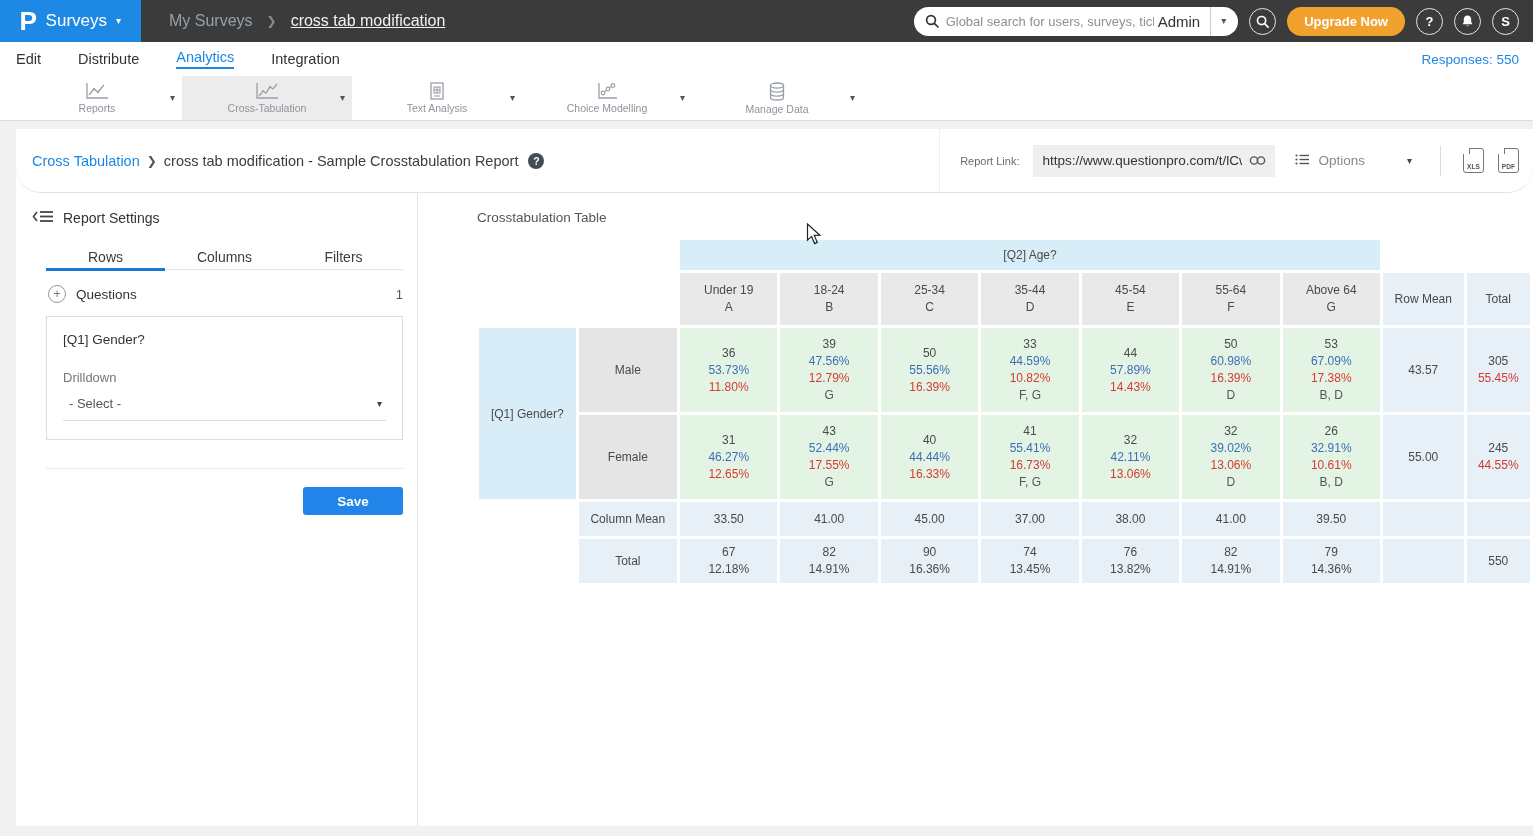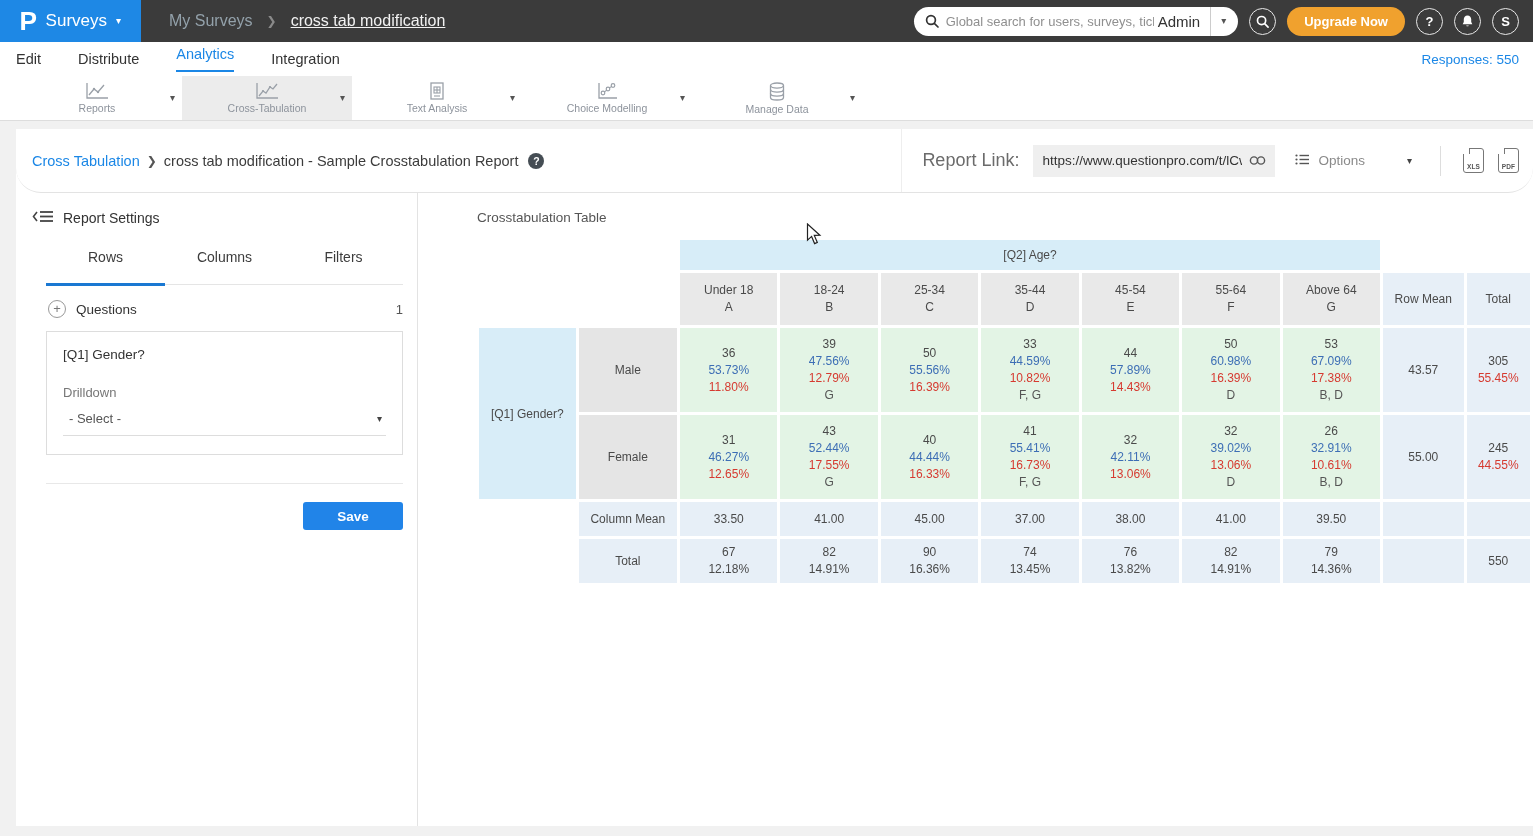--- a/index.html
+++ b/index.html
@@ -29,21 +29,21 @@
   .search-input::placeholder{color:#8f8f8f;}
   .scope{font-size:15px;color:#333;padding:0 10px 0 4px;}
   .pill-div{width:1px;height:29px;background:#ccc;}
   .scope-caret{padding:0 12px 0 10px;color:#555;cursor:pointer;display:flex;align-items:center;height:100%;}
   .circle-btn{width:27px;height:27px;border:1.6px solid #e8e8e8;border-radius:50%;display:flex;align-items:center;justify-content:center;color:#fff;font-size:13px;font-weight:700;cursor:pointer;flex:0 0 auto;background:transparent;}
   .upgrade{background:var(--orange);color:#fff;font-size:13px;font-weight:700;height:29px;border-radius:15px;display:flex;align-items:center;padding:0 17px;cursor:pointer;border:none;font-family:"Liberation Sans",sans-serif;}
 
   
   .subnav{height:34px;background:#fff;display:flex;align-items:center;padding-left:16px;gap:37px;font-size:14.5px;}
   .subnav a{color:#333;text-decoration:none;cursor:pointer;}
-  .subnav a.active{color:var(--accent);border-bottom:2px solid var(--accent);padding-bottom:8px;}
+  .subnav a.active{color:var(--accent);border-bottom:2px solid var(--accent);padding-bottom:2px;}
   .responses{margin-left:auto;padding-right:14px;color:var(--accent);font-size:13.5px;}
 
   
   .toolbar{height:45px;background:#fff;border-bottom:1px solid #ddd;display:flex;align-items:stretch;padding-left:12px;}
   .tool{width:170px;display:flex;align-items:center;justify-content:center;position:relative;cursor:pointer;}
   .tool.active{background:#ececec;}
   .tool-inner{display:flex;flex-direction:column;align-items:center;gap:1px;}
   .tool-label{font-size:10.5px;color:#8d939c;}
   .tool .caret{position:absolute;right:7px;top:50%;transform:translateY(-50%);color:#555;cursor:pointer;}
   .tool svg{display:block;}
@@ -51,37 +51,37 @@
   
   .content{background:var(--page-bg);height:715px;padding:8px 0 10px 16px;}
   .card{background:#fff;height:697px;display:flex;flex-direction:column;}
   .report-header{height:64px;border-bottom:1px solid #e3e3e3;display:flex;align-items:center;flex:0 0 auto;border-radius:25px;}
   .rh-left{display:flex;align-items:center;gap:7px;padding-left:16px;font-size:14.5px;flex:1;}
   .rh-link{color:var(--accent);cursor:pointer;}
   .rh-sep{color:#555;font-size:12px;}
   .rh-title{color:#3c3c3c;}
   .help-circle{width:16px;height:16px;border-radius:50%;background:#454d54;color:#fff;font-size:10.5px;font-weight:700;display:flex;align-items:center;justify-content:center;margin-left:3px;cursor:pointer;}
   .rh-right{display:flex;align-items:center;height:100%;border-left:1px solid #eee;padding:0 14px 0 20px;gap:14px;}
-  .rl-label{color:#6b6b6b;font-size:18px;}
+  .rl-label{color:#6b6b6b;font-size:11px;}
   .url-box{background:#efefef;height:32px;display:flex;align-items:center;padding:0 9px;gap:7px;width:242px;}
   .url-text{font-size:13.5px;color:#333;white-space:nowrap;overflow:hidden;}
   .options{display:flex;align-items:center;gap:8px;color:#8a8a8a;font-size:13.5px;cursor:pointer;padding:0 6px;}
   .options .caret{color:#444;margin-left:34px;}
   .rh-div{width:1px;height:30px;background:#ddd;margin:0 8px;}
   .doc-icon{width:21px;height:25px;border:1.5px solid #777;border-radius:3px;position:relative;cursor:pointer;display:flex;align-items:flex-end;justify-content:center;padding-bottom:2px;}
   .doc-icon span{font-size:6.5px;font-weight:700;color:#555;letter-spacing:.2px;}
   .doc-icon::after{content:"";position:absolute;top:-1px;left:-1px;width:6px;height:6px;background:#fff;border-right:1.5px solid #777;border-bottom:0;}
   .card-body{display:flex;flex:1;min-height:0;gap:44px;}
 
   
   .panel{width:402px;border-right:1px solid #e3e3e3;padding:16px 0 0 16px;flex:0 0 auto;}
   .panel-head{display:flex;align-items:center;gap:9px;font-size:14px;color:#333;}
   .panel-head svg{cursor:pointer;}
   .tabs{display:flex;margin:22px 14px 0 14px;border-bottom:1px solid #e5e5e5;}
-  .tab{flex:1;text-align:center;font-size:14px;color:#3c3c3c;padding-bottom:18px;cursor:pointer;border-bottom:3px solid transparent;margin-bottom:-2px;}
+  .tab{flex:1;text-align:center;font-size:14px;color:#3c3c3c;padding-bottom:3px;cursor:pointer;border-bottom:3px solid transparent;margin-bottom:-2px;}
   .tab.active{border-bottom-color:#1a78d2;}
   .questions-row{display:flex;align-items:center;gap:10px;margin:15px 14px 0 16px;}
   .plus-circle{width:18px;height:18px;border:1.5px solid #999;border-radius:50%;color:#777;font-size:13px;line-height:15px;text-align:center;cursor:pointer;}
   .questions-label{font-size:13.5px;color:#333;}
   .questions-count{margin-left:auto;font-size:13px;color:#555;}
   .q-card{border:1px solid #ddd;margin:13px 14px 0 14px;padding:15px 16px 0 16px;height:124px;}
   .q-title{font-size:13.5px;color:#333;}
   .dd-label{font-size:13px;color:#777;margin-top:23px;}
   .dd-select{display:flex;align-items:center;justify-content:space-between;border-bottom:1px solid #ddd;padding:9px 4px 9px 6px;margin-top:2px;cursor:pointer;}
   .dd-value{font-size:13px;color:#555;}
@@ -344,21 +344,21 @@
             <tbody>
               <tr class="band-row">
                 <td class="blank" colspan="2"></td>
                 <td class="band" colspan="7">[Q2] Age?</td>
                 <td class="blank"></td>
                 <td class="blank"></td>
               </tr>
               <tr class="head-row">
                 <td class="blank" colspan="2"></td>
                 <td class="col-head">
-                  <div class="hl">Under 18</div>
+                  <div class="hl">Under 19</div>
                   <div class="hl">A</div>
                 </td>
                 <td class="col-head">
                   <div class="hl">18-24</div>
                   <div class="hl">B</div>
                 </td>
                 <td class="col-head">
                   <div class="hl">25-34</div>
                   <div class="hl">C</div>
                 </td>

